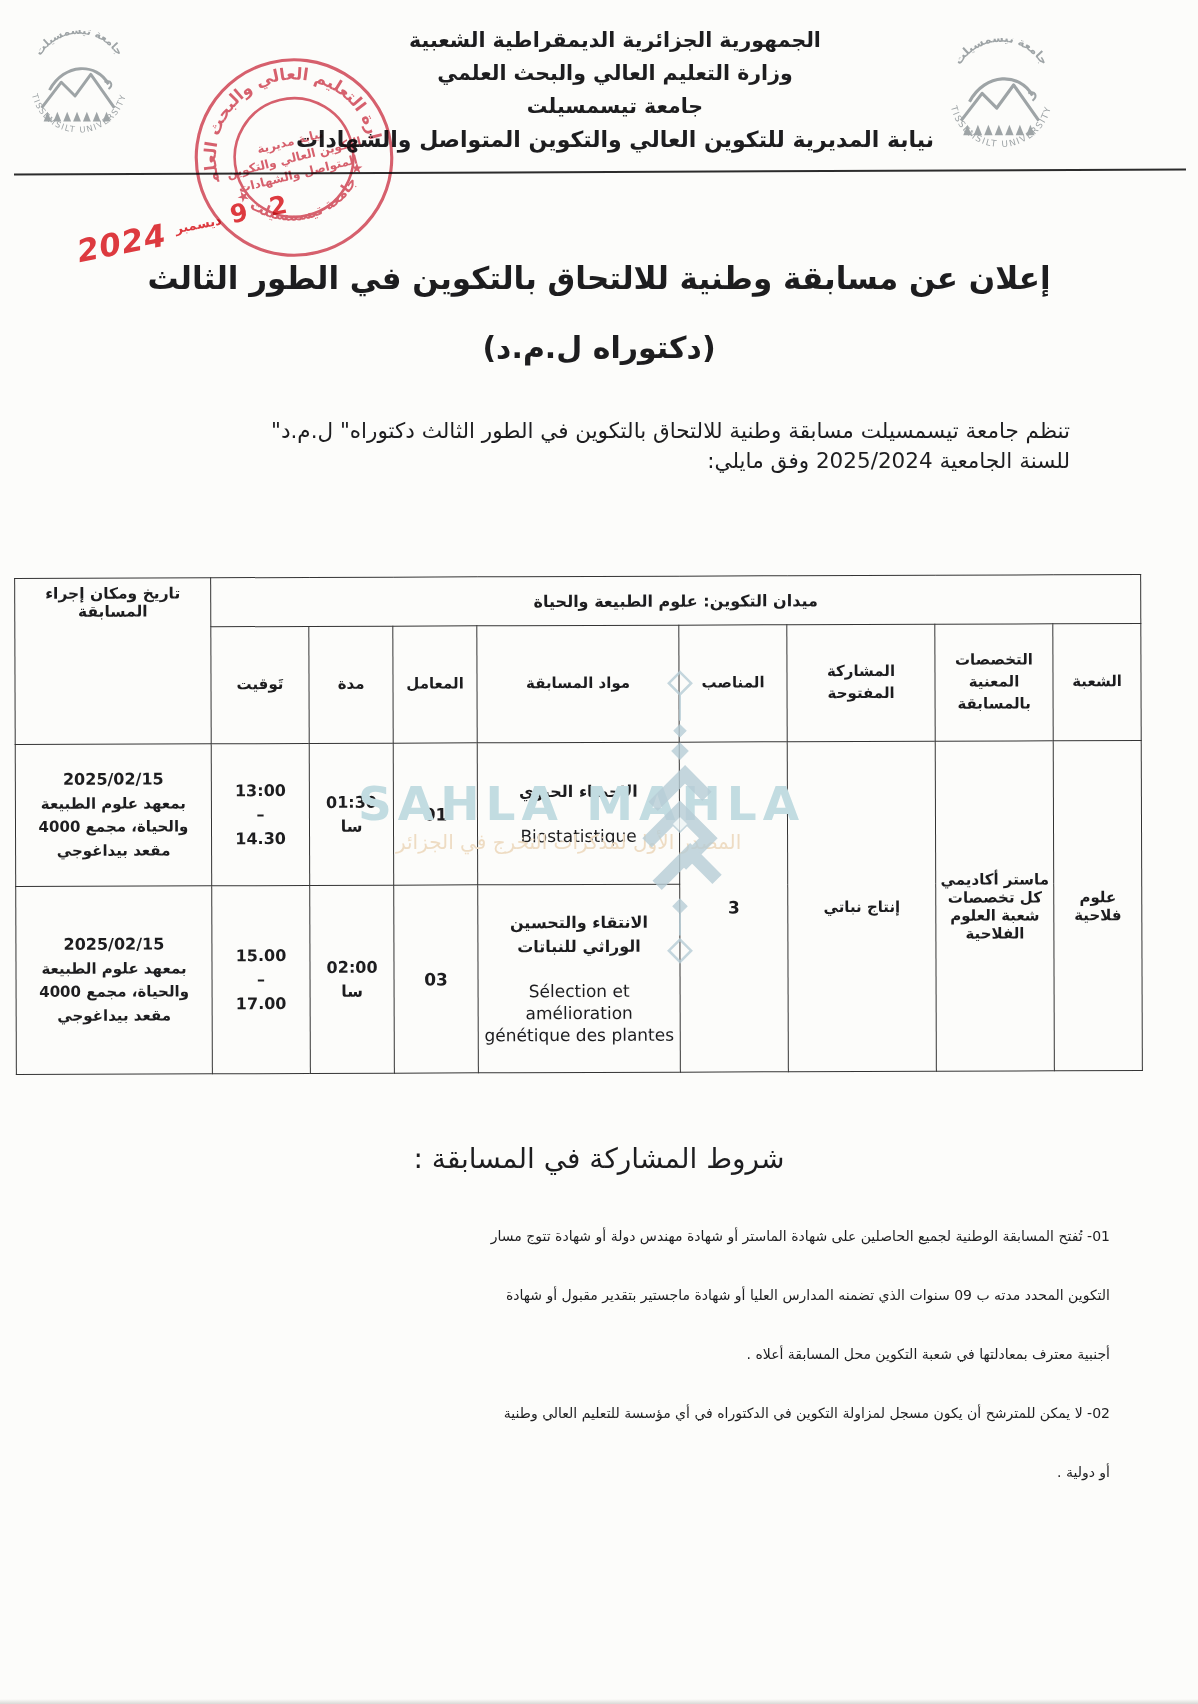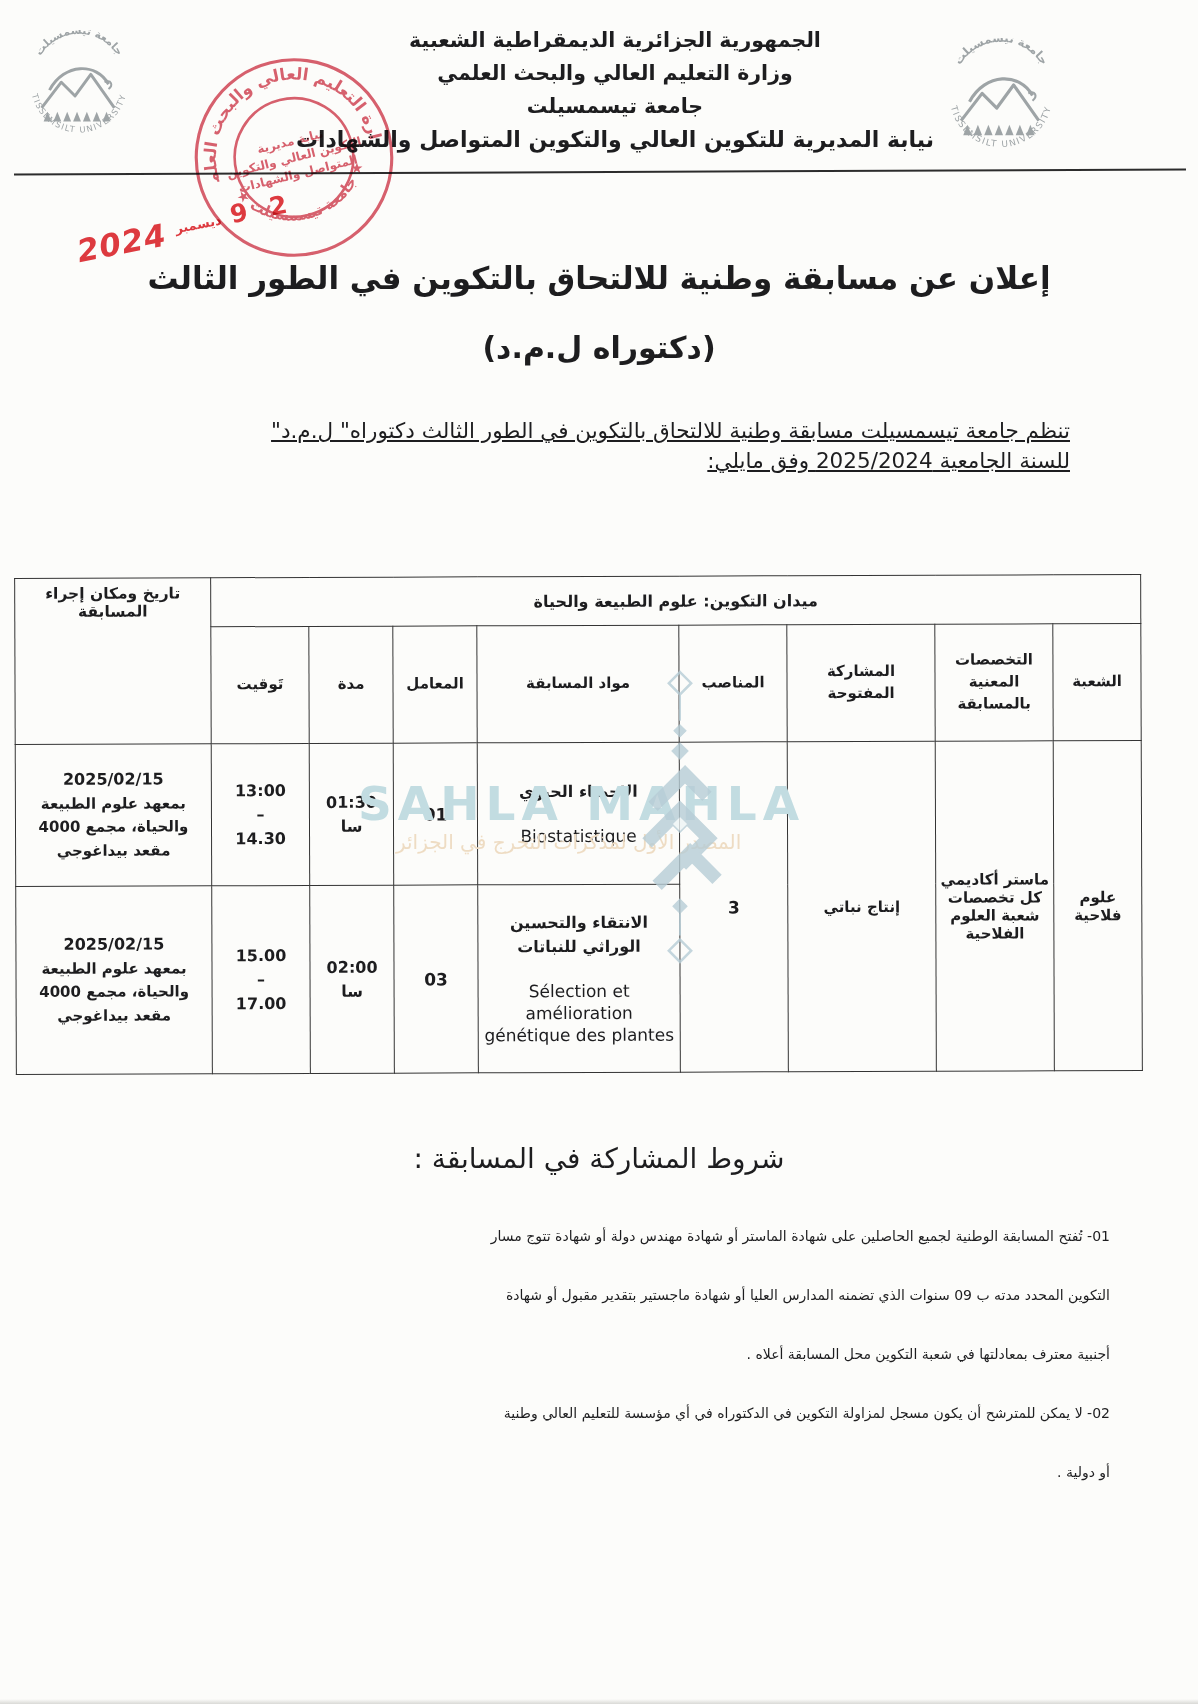--- a/index.html
+++ b/index.html
@@ -32,21 +32,21 @@
     color:#e03a40;transform:rotate(-11deg);mix-blend-mode:multiply;
   }
   .date-day{font-size:25px;letter-spacing:7px;font-weight:bold;}
   .date-month{font-size:13px;font-weight:bold;margin-top:6px;}
   .date-year{font-size:31px;font-weight:bold;font-style:italic;margin-top:14px;letter-spacing:1px;}
   
   .doc-title1{position:absolute;top:260px;left:0;right:0;text-align:center;font-size:31px;font-weight:800;z-index:2;}
   .doc-title2{position:absolute;top:330px;left:0;right:0;text-align:center;font-size:30px;font-weight:800;z-index:2;}
   
   .intro{position:absolute;top:416px;right:128px;left:110px;text-align:right;font-size:21.5px;z-index:2;}
-  .intro-line{line-height:30px;text-decoration:underline;}
+  .intro-line{line-height:30px;}
   .intro-line + .intro-line{}
   
   .exam-table{
     position:absolute;top:576px;right:56px;width:1086px;z-index:1;
     border-collapse:collapse;table-layout:fixed;
     font-size:15px;font-weight:bold;text-align:center;
     transform:rotate(-0.2deg);
   }
   .exam-table td{border:1.6px solid #343434;vertical-align:middle;padding:3px 4px;}
   .domain-cell{font-size:16px;height:42px;}

